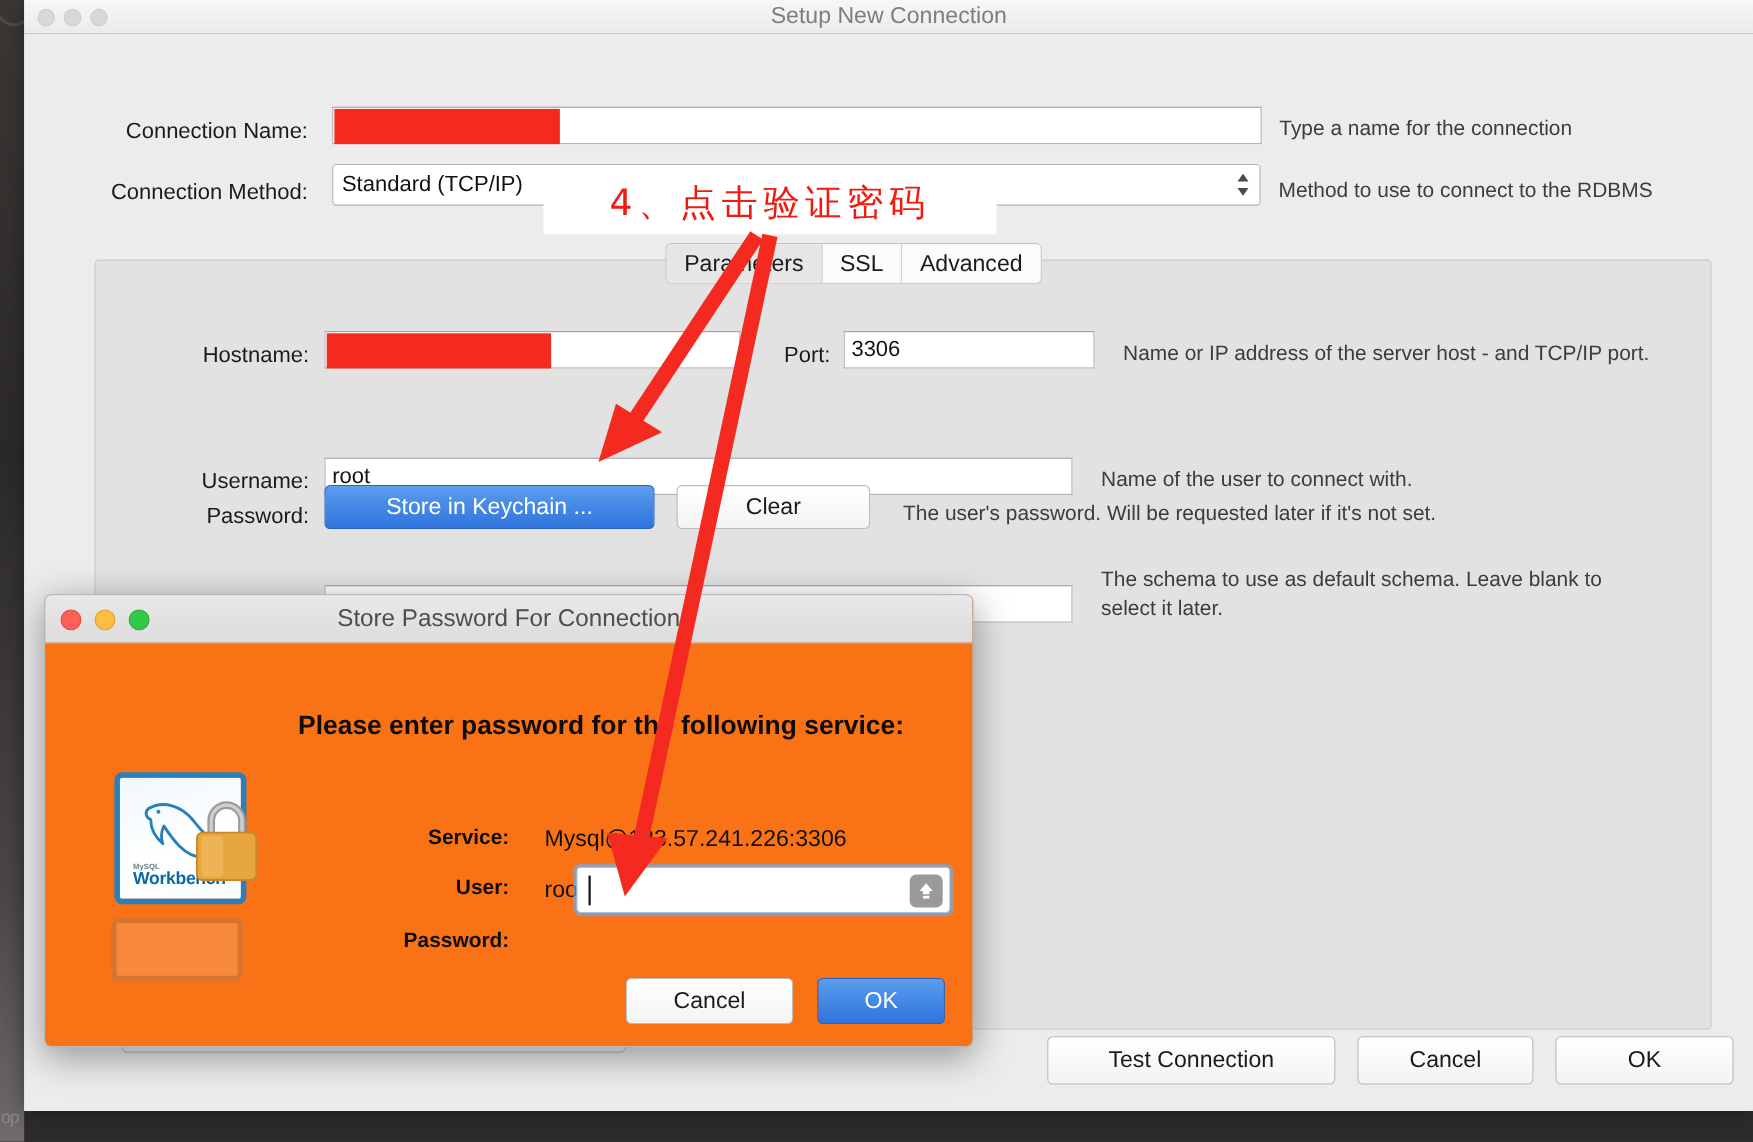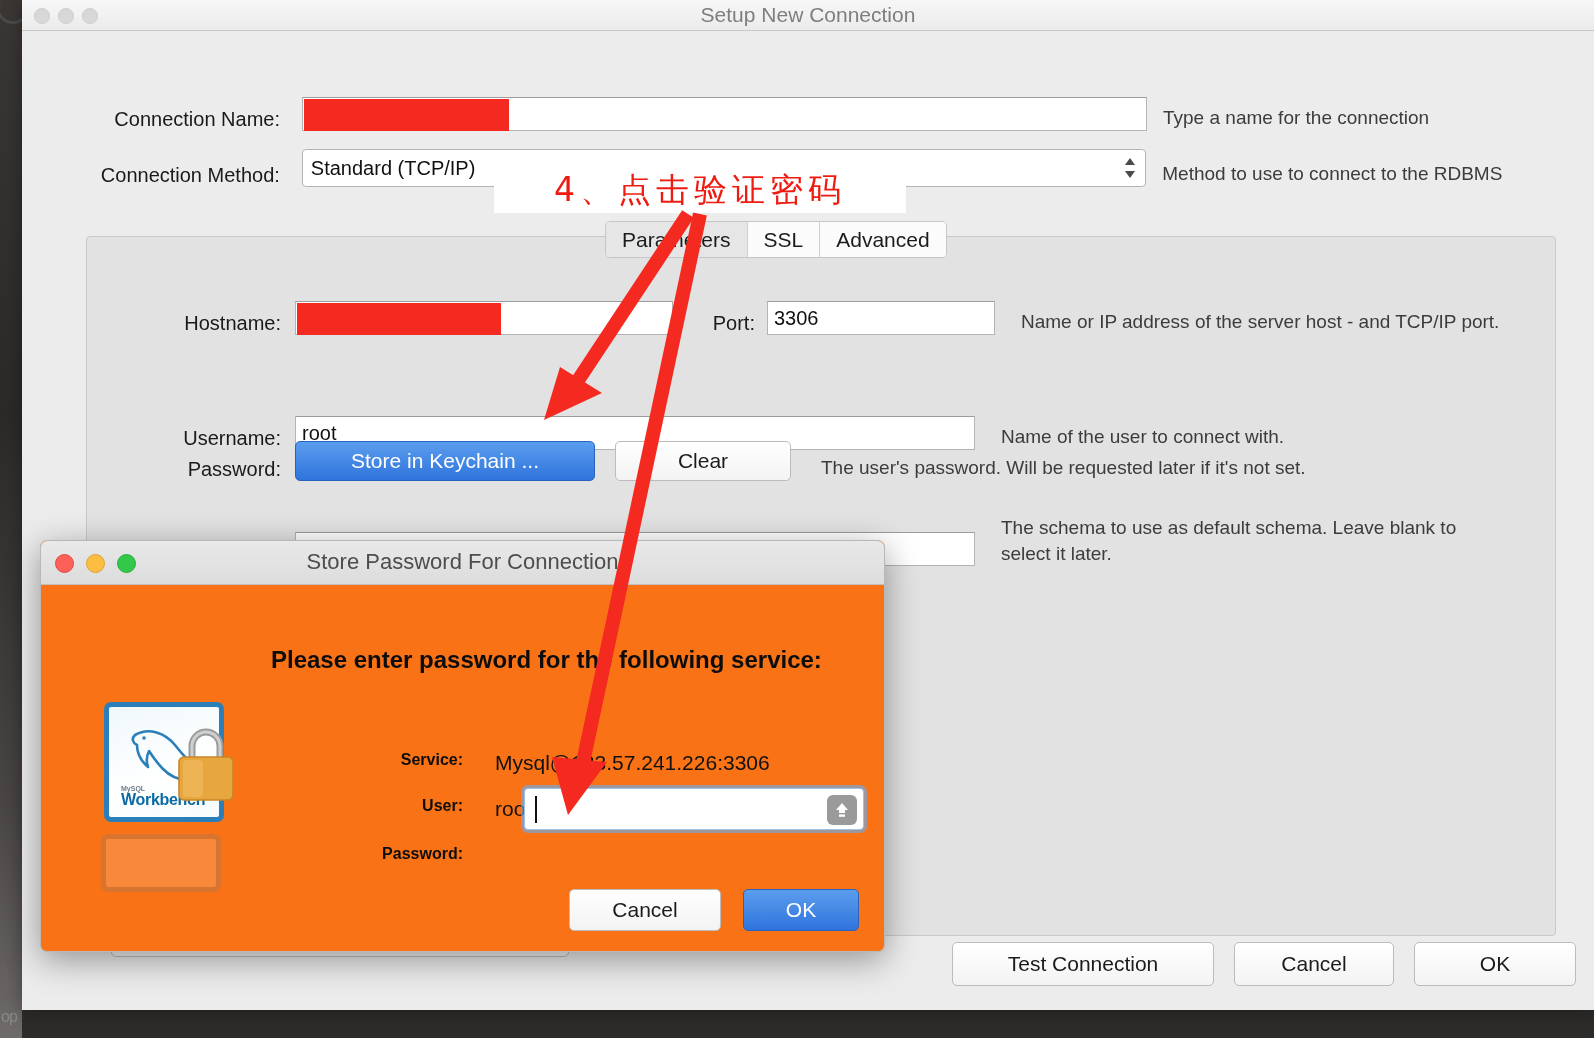--- a/index.html
+++ b/index.html
@@ -280,21 +280,21 @@
     left: 60px; top: 249px;
     width: 128px; height: 58px;
     opacity: 0.16;
     transform: scaleY(-1);
     filter: blur(0.4px);
     overflow: hidden;
   }
 
   .m-field-label {
     position: absolute;
-    font-size: 16px;
+    font-size: 19px;
     font-weight: bold;
     color: #0d0d0d;
     text-align: right;
     white-space: nowrap;
   }
   .m-field-value {
     position: absolute;
     font-size: 21px;
     color: #111;
     white-space: nowrap;
@@ -324,21 +324,21 @@
   }
 
   
   .anno-box {
     position: absolute;
     left: 494px; top: 155px;
     width: 412px; height: 58px;
     background: #ffffff;
     z-index: 60;
     display: flex;
-    align-items: flex-end;
+    align-items: center;
     justify-content: center;
   }
   .anno-text {
     font-family: "DejaVu Sans", sans-serif;
     font-size: 33px;
     color: #f01b10;
     letter-spacing: 5px;
     white-space: nowrap;
   }
   .arrows {

